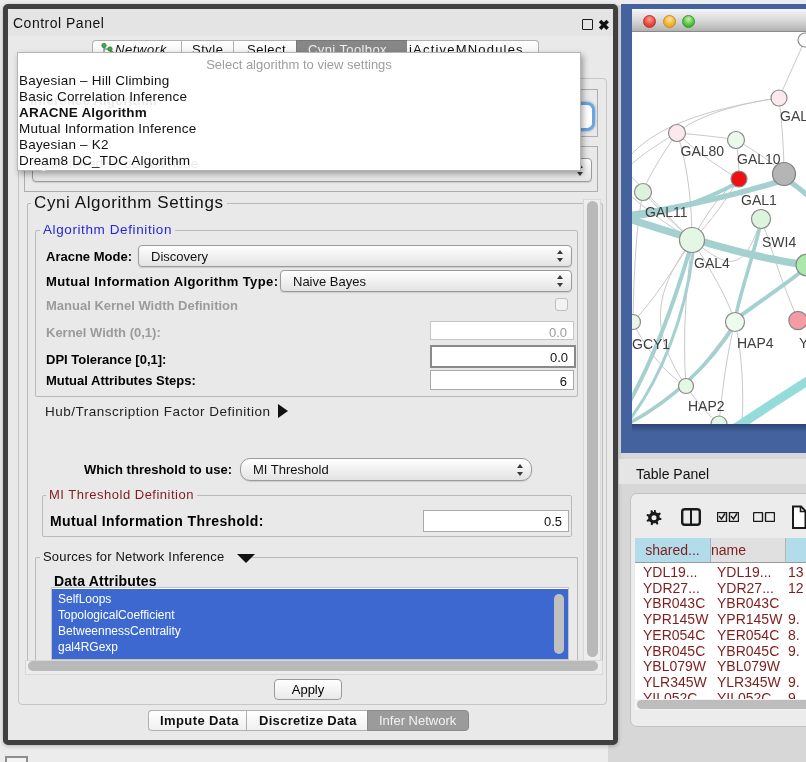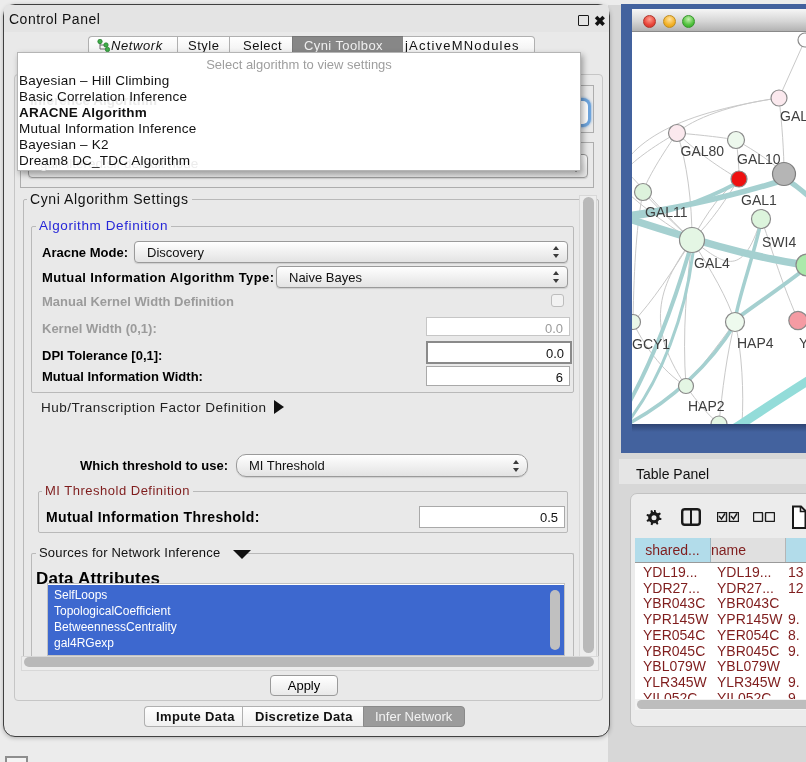--- a/index.html
+++ b/index.html
@@ -23,21 +23,21 @@
   .grp{position:absolute;border:1px solid #b9b9b9;border-radius:2px;}
   .gl{position:absolute;top:-8px;background:#e9e9e9;padding:0 3px;font-size:12px;line-height:14px;}
 </style>
 </head>
 <body>
 
 <div class="abs" style="left:608px;top:0;width:198px;height:762px;background:#d7d7d7;"></div>
 <div class="abs" style="left:608px;top:0;width:198px;height:5px;background:#ececec;"></div>
 
 <div class="abs" style="left:3px;top:4px;width:605px;height:731px;background:#e9e9e9;
-     border:1px solid #404040;border-radius:12px;box-shadow:0 1px 4px rgba(0,0,0,0.25);">
+     border:5px solid #404040;border-radius:5px;box-shadow:0 1px 4px rgba(0,0,0,0.25);">
 
   <div class="abs" style="left:0;top:0;width:100%;height:27px;background:#e4e4e4;border-radius:5px 5px 0 0;"></div>
   <div class="abs" style="left:5px;top:6px;font-size:14px;letter-spacing:0.5px;color:#111;">Control Panel</div>
   <div class="abs" style="left:574px;top:10px;width:9px;height:9px;border:1.5px solid #1a1a1a;border-radius:1px;"></div>
   <div class="abs" style="left:590px;top:8px;font-size:14px;font-weight:bold;color:#111;">✖</div>
 
   <div class="abs" style="left:84px;top:31px;height:22px;font-size:13px;">
     <div class="abs" style="left:0;top:0;width:88px;height:17px;background:linear-gradient(#ffffff,#f0f0f0);
          border:1px solid #b0b0b0;border-right:none;border-radius:4px 0 0 4px;"></div>
     <div class="abs" style="left:23px;top:2px;color:#111;letter-spacing:0.6px;font-style:italic;">Network</div>
@@ -65,21 +65,21 @@
 
   <div class="abs" style="left:16px;top:80px;width:572px;height:46px;border:1px solid #adadad;background:#e9e9e9;"></div>
   <div class="abs" style="left:24px;top:96px;width:560px;height:23px;border-radius:5px;background:#fff;
        box-shadow:0 0 0 3px #6ea4dc, 0 0 2px 4px rgba(110,164,220,0.5);"></div>
   <div class="abs" style="left:16px;top:137px;width:572px;height:44px;border:1px solid #adadad;background:#e9e9e9;"></div>
   <div class="combo" style="left:24px;top:149px;width:558px;height:22px;">
       <i class="arr"></i>
     </div>
 
   <div class="grp" style="left:19px;top:194px;width:574px;height:470px;">
-    <div class="gl" style="left:3px;color:#111;font-size:14px;letter-spacing:0.6px;">Cyni Algorithm Settings</div>
+    <div class="gl" style="left:3px;color:#111;font-size:17px;letter-spacing:0.6px;">Cyni Algorithm Settings</div>
   </div>
 
   <div class="grp" style="left:27px;top:221px;width:541px;height:165px;">
     <div class="gl" style="left:4px;color:#2626d8;font-size:13.5px;letter-spacing:0.6px;">Algorithm Definition</div>
   </div>
   <div class="abs b" style="left:38px;top:240px;font-size:13px;">Aracne Mode:</div>
   <div class="combo" style="left:130px;top:236px;width:432px;height:20px;">
       <span class="ct">Discovery</span>
       <i class="arr"></i>
     </div>
@@ -91,21 +91,21 @@
   <div class="abs b" style="left:38px;top:289px;font-size:13px;color:#9b9b9b;">Manual Kernel Width Definition</div>
   <div class="abs" style="left:547px;top:289px;width:11px;height:11px;border:1px solid #bdbdbd;border-radius:3px;background:#f2f2f2;"></div>
   <div class="abs b" style="left:38px;top:316px;font-size:13px;color:#9b9b9b;">Kernel Width (0,1):</div>
   <div class="tf" style="left:422px;top:312px;width:142px;height:17px;border-color:#c6c6c6;">
       <span style="color:#9b9b9b;">0.0</span>
     </div>
   <div class="abs b" style="left:38px;top:343px;font-size:13px;">DPI Tolerance [0,1]:</div>
   <div class="tf" style="left:422px;top:336px;width:142px;height:19px;border:2px solid #8a8a8a;">
       <span>0.0</span>
     </div>
-  <div class="abs b" style="left:38px;top:364px;font-size:13px;">Mutual Information Width:</div>
+  <div class="abs b" style="left:38px;top:364px;font-size:13px;">Mutual Attributes Steps:</div>
   <div class="tf" style="left:422px;top:361px;width:142px;height:18px;">
       <span>6</span>
     </div>
 
   <div class="abs" style="left:37px;top:395px;font-size:13.5px;color:#222;letter-spacing:0.5px;">Hub/Transcription Factor Definition</div>
   <div class="abs" style="left:270px;top:395px;width:0;height:0;border-left:10px solid #111;border-top:7px solid transparent;border-bottom:7px solid transparent;"></div>
 
   <div class="abs b" style="left:76px;top:453px;font-size:13px;">Which threshold to use:</div>
   <div class="combo" style="left:232px;top:449px;width:290px;height:21px;border-radius:10px;">
       <span class="ct">MI Threshold</span>
@@ -116,21 +116,21 @@
   </div>
   <div class="abs b" style="left:42px;top:504px;font-size:14px;letter-spacing:0.4px;">Mutual Information Threshold:</div>
   <div class="tf" style="left:415px;top:501px;width:144px;height:20px;">
       <span>0.5</span>
     </div>
 
   <div class="grp" style="left:27px;top:548px;width:541px;height:108px;border-bottom:none;">
     <div class="gl" style="left:4px;color:#111;font-size:13px;letter-spacing:0.2px;">Sources for Network Inference &nbsp;&nbsp;&nbsp;&nbsp;</div>
   </div>
   <div class="abs" style="left:229px;top:545px;width:0;height:0;border-top:9px solid #111;border-left:9px solid transparent;border-right:9px solid transparent;"></div>
-  <div class="abs b" style="left:32px;top:564px;font-size:17px;letter-spacing:0.2px;">Data Attributes</div>
+  <div class="abs b" style="left:46px;top:564px;font-size:14px;letter-spacing:0.2px;">Data Attributes</div>
   <div class="abs" style="left:43px;top:578px;width:516px;height:71px;border:1px solid #c2c2c2;background:#fff;overflow:hidden;">
     <div class="abs" style="left:0;top:1px;width:562px;height:70px;background:#3d68cf;color:#fff;font-size:12px;">
       <div style="padding:3px 0 0 6px;line-height:15.9px;">SelfLoops<br>TopologicalCoefficient<br>BetweennessCentrality<br>gal4RGexp</div>
     </div>
     <div class="abs" style="left:502px;top:6px;width:10px;height:60px;background:#c0c0c0;border-radius:5px;"></div>
   </div>
 
   <div class="abs" style="left:575px;top:190px;width:16px;height:460px;background:#ededed;border:1px solid #d8d8d8;"></div>
   <div class="abs" style="left:579px;top:192px;width:11px;height:456px;background:#b9b9b9;border-radius:6px;"></div>
 

